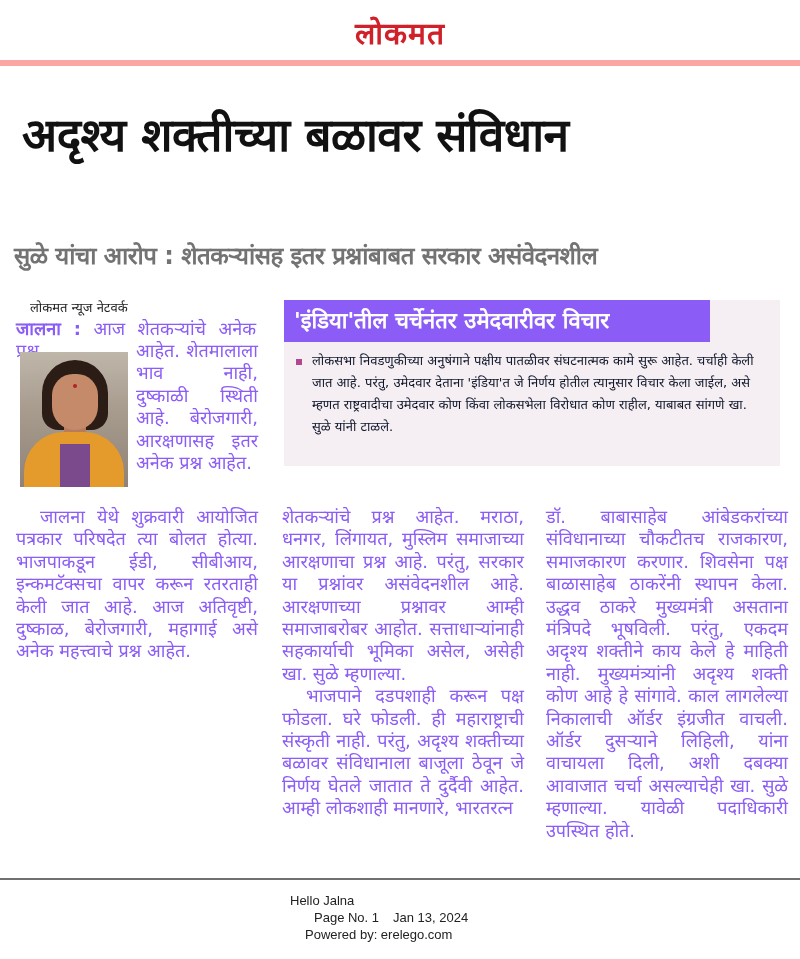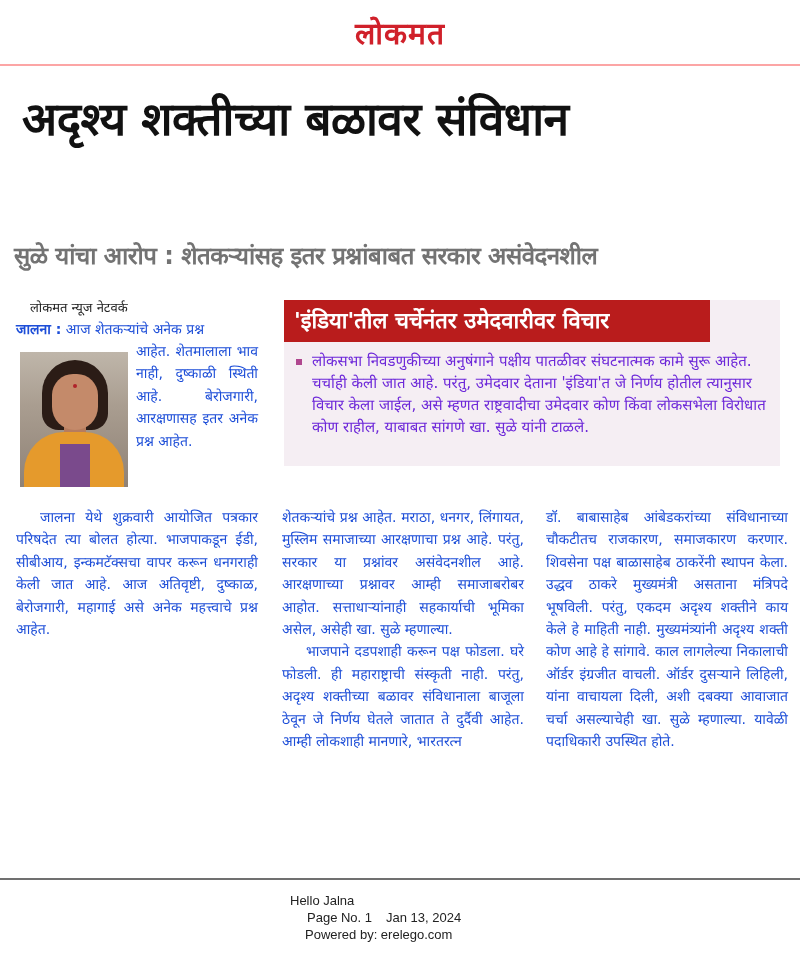--- a/index.html
+++ b/index.html
@@ -1,53 +1,53 @@
 <!DOCTYPE html>
 <html><head>
 <meta charset="utf-8">
 <style>
   * { margin: 0; padding: 0; box-sizing: border-box; }
   html, body { width: 800px; height: 959px; background: #ffffff; overflow: hidden; }
   body { font-family: "DejaVu Sans", sans-serif; color: #1a1a1a; position: relative; }
 
-  .masthead { position: absolute; left: 0; top: 0; width: 800px; height: 66px; border-bottom: 2px solid #fca5a5; }
+  .masthead { position: absolute; left: 0; top: 0; width: 800px; height: 66px; border-bottom: 6px solid #fca5a5; }
   .logo { position: absolute; left: 0; width: 800px; top: 12px; text-align: center; font-family: "DejaVu Sans", sans-serif; font-weight: bold; font-size: 30px; color: #d0202a; letter-spacing: 1px; }
 
-  .headline { position: absolute; left: 22px; top: 88px; width: 770px; font-family: "DejaVu Sans", sans-serif; font-weight: bold; font-size: 46px; line-height: 62px; color: #111; letter-spacing: -0.5px; }
+  .headline { position: absolute; left: 22px; top: 104px; width: 770px; font-family: "DejaVu Sans", sans-serif; font-weight: bold; font-size: 46px; line-height: 62px; color: #111; letter-spacing: -0.5px; }
   .subhead { position: absolute; left: 14px; top: 238px; width: 780px; font-family: "DejaVu Sans", sans-serif; font-weight: bold; font-size: 24px; line-height: 36px; color: #737373; letter-spacing: -0.5px; white-space: nowrap; }
 
   .byline { position: absolute; left: 30px; top: 298px; width: 210px; text-align: left; font-size: 13px; color: #222; }
   .dateline { position: absolute; left: 16px; top: 318px; width: 240px; font-size: 14px; line-height: 22px; }
   .dateline b { font-weight: bold; }
 
   .photo { position: absolute; left: 20px; top: 352px; width: 108px; height: 135px; overflow: hidden; background: linear-gradient(180deg, #bfb6aa 0%, #a99d90 40%, #8f8276 100%); }
   .photo .hair { position: absolute; left: 22px; top: 8px; width: 66px; height: 70px; border-radius: 40px 40px 20px 20px; background: #2b1c16; }
   .photo .face { position: absolute; left: 32px; top: 22px; width: 46px; height: 56px; border-radius: 22px 22px 24px 24px; background: #c48a6a; }
   .photo .bindi { position: absolute; left: 53px; top: 32px; width: 4px; height: 4px; border-radius: 2px; background: #b0232a; }
   .photo .body { position: absolute; left: 4px; top: 80px; width: 100px; height: 60px; border-radius: 40px 40px 0 0; background: #e59a2c; }
   .photo .neck { position: absolute; left: 44px; top: 74px; width: 22px; height: 14px; background: #b67c5e; }
   .photo .inner { position: absolute; left: 40px; top: 92px; width: 30px; height: 44px; background: #7a4a8c; }
 
-  .col-text { font-size: 14px; line-height: 22.4px; text-align: justify; color: #1d4ed8; }
+  .col-text { font-size: 18px; line-height: 22.4px; text-align: justify; color: #8b5cf6; }
   .beside-photo { position: absolute; left: 136px; top: 340px; width: 122px; }
   .col1 { position: absolute; left: 16px; top: 506px; width: 242px; }
   .col2 { position: absolute; left: 282px; top: 506px; width: 242px; }
   .col3 { position: absolute; left: 546px; top: 506px; width: 242px; }
   .indent { text-indent: 24px; }
 
   .box { position: absolute; left: 284px; top: 300px; width: 496px; height: 166px; background: #f5eef3; }
-  .box-title { position: absolute; left: 284px; top: 300px; width: 426px; height: 42px; background: #b91c1c; color: #ffffff; font-weight: bold; font-size: 22px; line-height: 42px; padding-left: 10px; white-space: nowrap; }
+  .box-title { position: absolute; left: 284px; top: 300px; width: 426px; height: 42px; background: #8b5cf6; color: #ffffff; font-weight: bold; font-size: 22px; line-height: 42px; padding-left: 10px; white-space: nowrap; }
   .box-bullet { position: absolute; left: 296px; top: 359px; width: 6px; height: 6px; background: #b0478f; }
-  .box-text { position: absolute; left: 312px; top: 350px; width: 456px; font-size: 15px; line-height: 22px; color: #6d28d9; }
+  .box-text { position: absolute; left: 312px; top: 350px; width: 456px; font-size: 13px; line-height: 22px; color: #0f172a; }
 
   .rule-bottom { position: absolute; left: 0; top: 878px; width: 800px; height: 2px; background: #707070; }
 
   .footer { position: absolute; left: 0; top: 892px; width: 800px; font-family: "Liberation Sans", sans-serif; font-size: 13px; line-height: 17px; color: #222; }
   .f1 { position: absolute; left: 290px; top: 0; }
-  .f2 { position: absolute; left: 307px; top: 17px; text-align: center; }
+  .f2 { position: absolute; left: 314px; top: 17px; text-align: center; }
   .f2 .date { margin-left: 14px; }
   .f3 { position: absolute; left: 305px; top: 34px; }
 </style>
 </head>
 <body>
 
 <div class="masthead">
   <div class="logo">लोकमत</div>
 </div>
 
@@ -68,21 +68,21 @@
   <div class="neck"></div>
   <div class="body"></div>
   <div class="inner"></div>
   <div class="face"></div>
   <div class="bindi"></div>
 </div>
 
 <div class="beside-photo col-text">आहेत. शेतमालाला भाव नाही, दुष्काळी स्थिती आहे. बेरोजगारी, आरक्षणासह इतर अनेक प्रश्न आहेत.</div>
 
 <div class="col1 col-text">
-  <p class="indent">जालना येथे शुक्रवारी आयोजित पत्रकार परिषदेत त्या बोलत होत्या. भाजपाकडून ईडी, सीबीआय, इन्कमटॅक्सचा वापर करून धनगराही केली जात आहे. आज अतिवृष्टी, दुष्काळ, बेरोजगारी, महागाई असे अनेक महत्त्वाचे प्रश्न आहेत.</p>
+  <p class="indent">जालना येथे शुक्रवारी आयोजित पत्रकार परिषदेत त्या बोलत होत्या. भाजपाकडून ईडी, सीबीआय, इन्कमटॅक्सचा वापर करून रतरताही केली जात आहे. आज अतिवृष्टी, दुष्काळ, बेरोजगारी, महागाई असे अनेक महत्त्वाचे प्रश्न आहेत.</p>
 </div>
 
 <div class="box"></div>
 <div class="box-title">'इंडिया'तील चर्चेनंतर उमेदवारीवर विचार</div>
 <div class="box-bullet"></div>
 <div class="box-text">लोकसभा निवडणुकीच्या अनुषंगाने पक्षीय पातळीवर संघटनात्मक कामे सुरू आहेत. चर्चाही केली जात आहे. परंतु, उमेदवार देताना 'इंडिया'त जे निर्णय होतील त्यानुसार विचार केला जाईल, असे म्हणत राष्ट्रवादीचा उमेदवार कोण किंवा लोकसभेला विरोधात कोण राहील, याबाबत सांगणे खा. सुळे यांनी टाळले.</div>
 
 <div class="col2 col-text">
   <p>शेतकऱ्यांचे प्रश्न आहेत. मराठा, धनगर, लिंगायत, मुस्लिम समाजाच्या आरक्षणाचा प्रश्न आहे. परंतु, सरकार या प्रश्नांवर असंवेदनशील आहे. आरक्षणाच्या प्रश्नावर आम्ही समाजाबरोबर आहोत. सत्ताधाऱ्यांनाही सहकार्याची भूमिका असेल, असेही खा. सुळे म्हणाल्या.</p>
   <p class="indent">भाजपाने दडपशाही करून पक्ष फोडला. घरे फोडली. ही महाराष्ट्राची संस्कृती नाही. परंतु, अदृश्य शक्तीच्या बळावर संविधानाला बाजूला ठेवून जे निर्णय घेतले जातात ते दुर्दैवी आहेत. आम्ही लोकशाही मानणारे, भारतरत्न</p>

